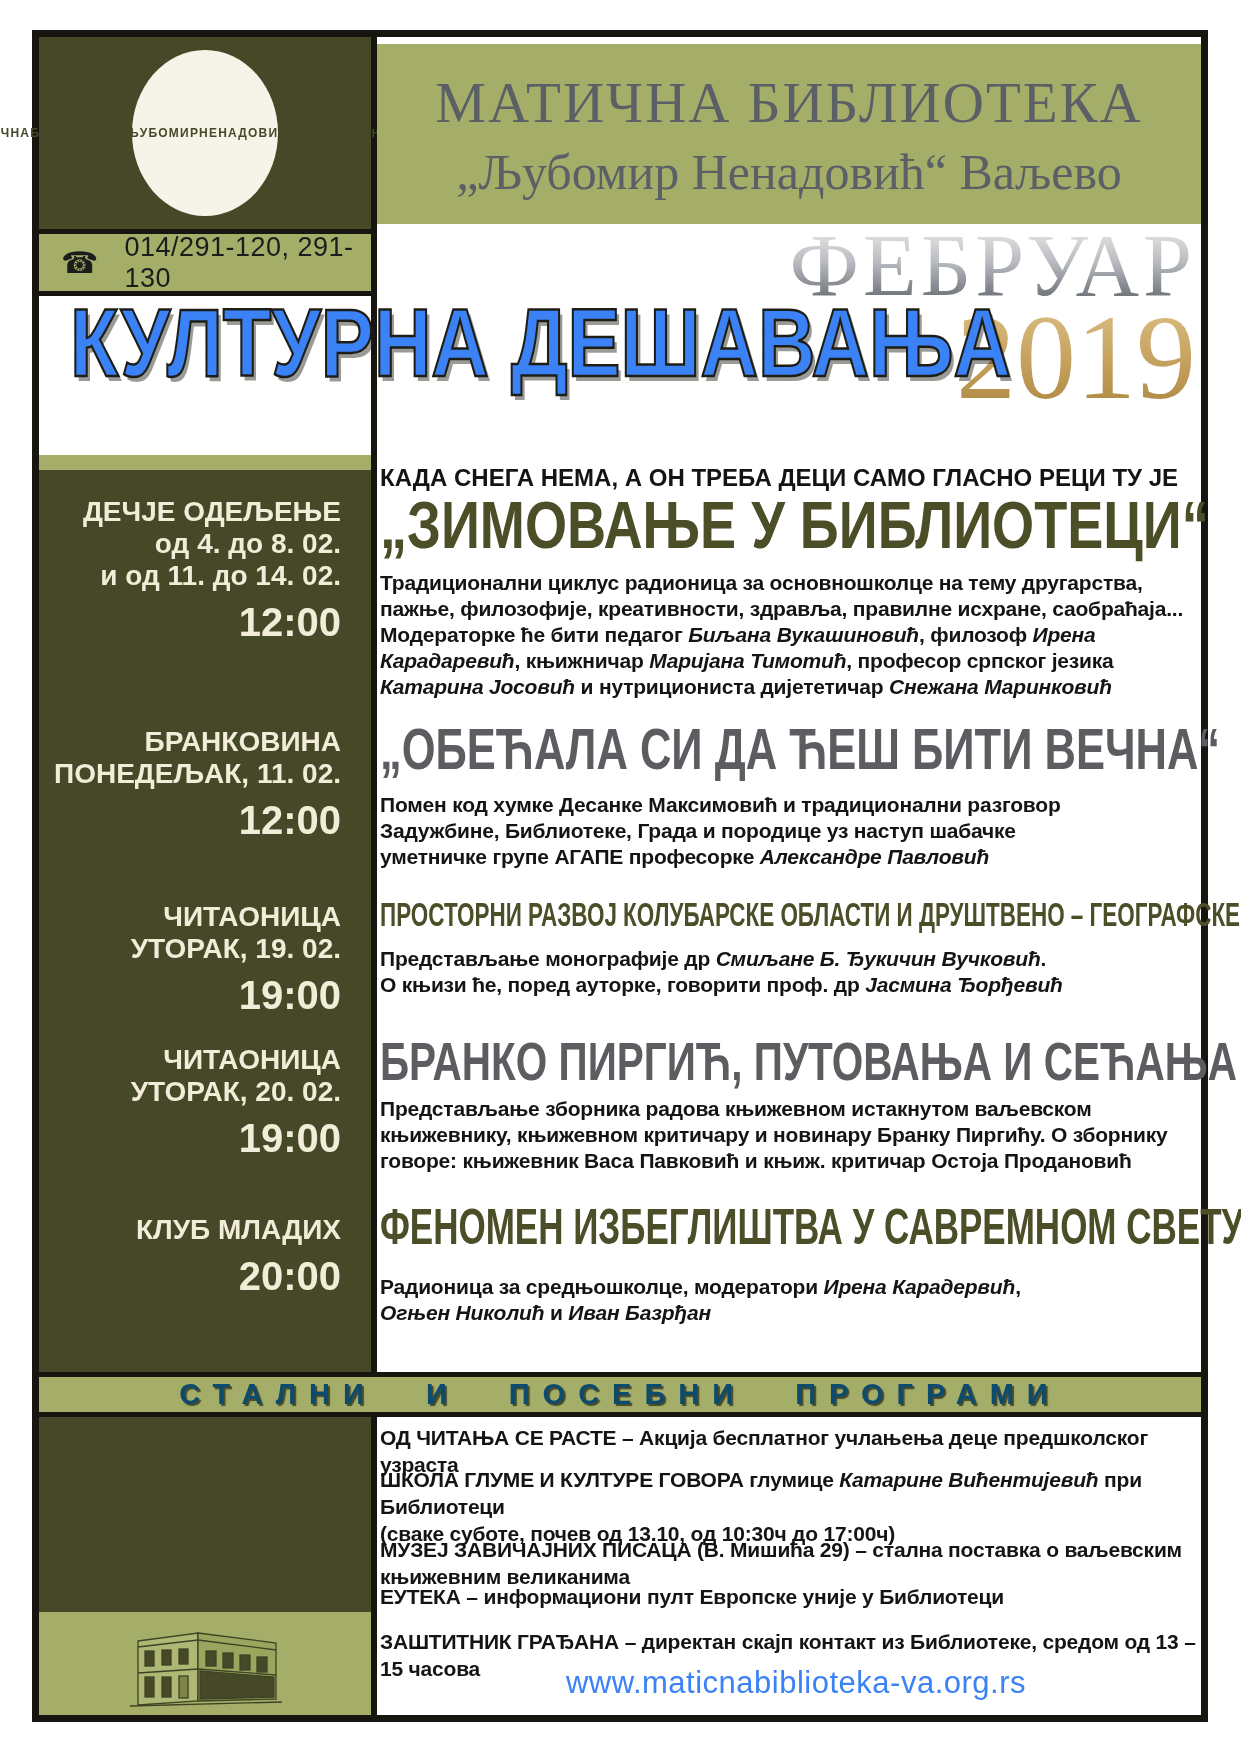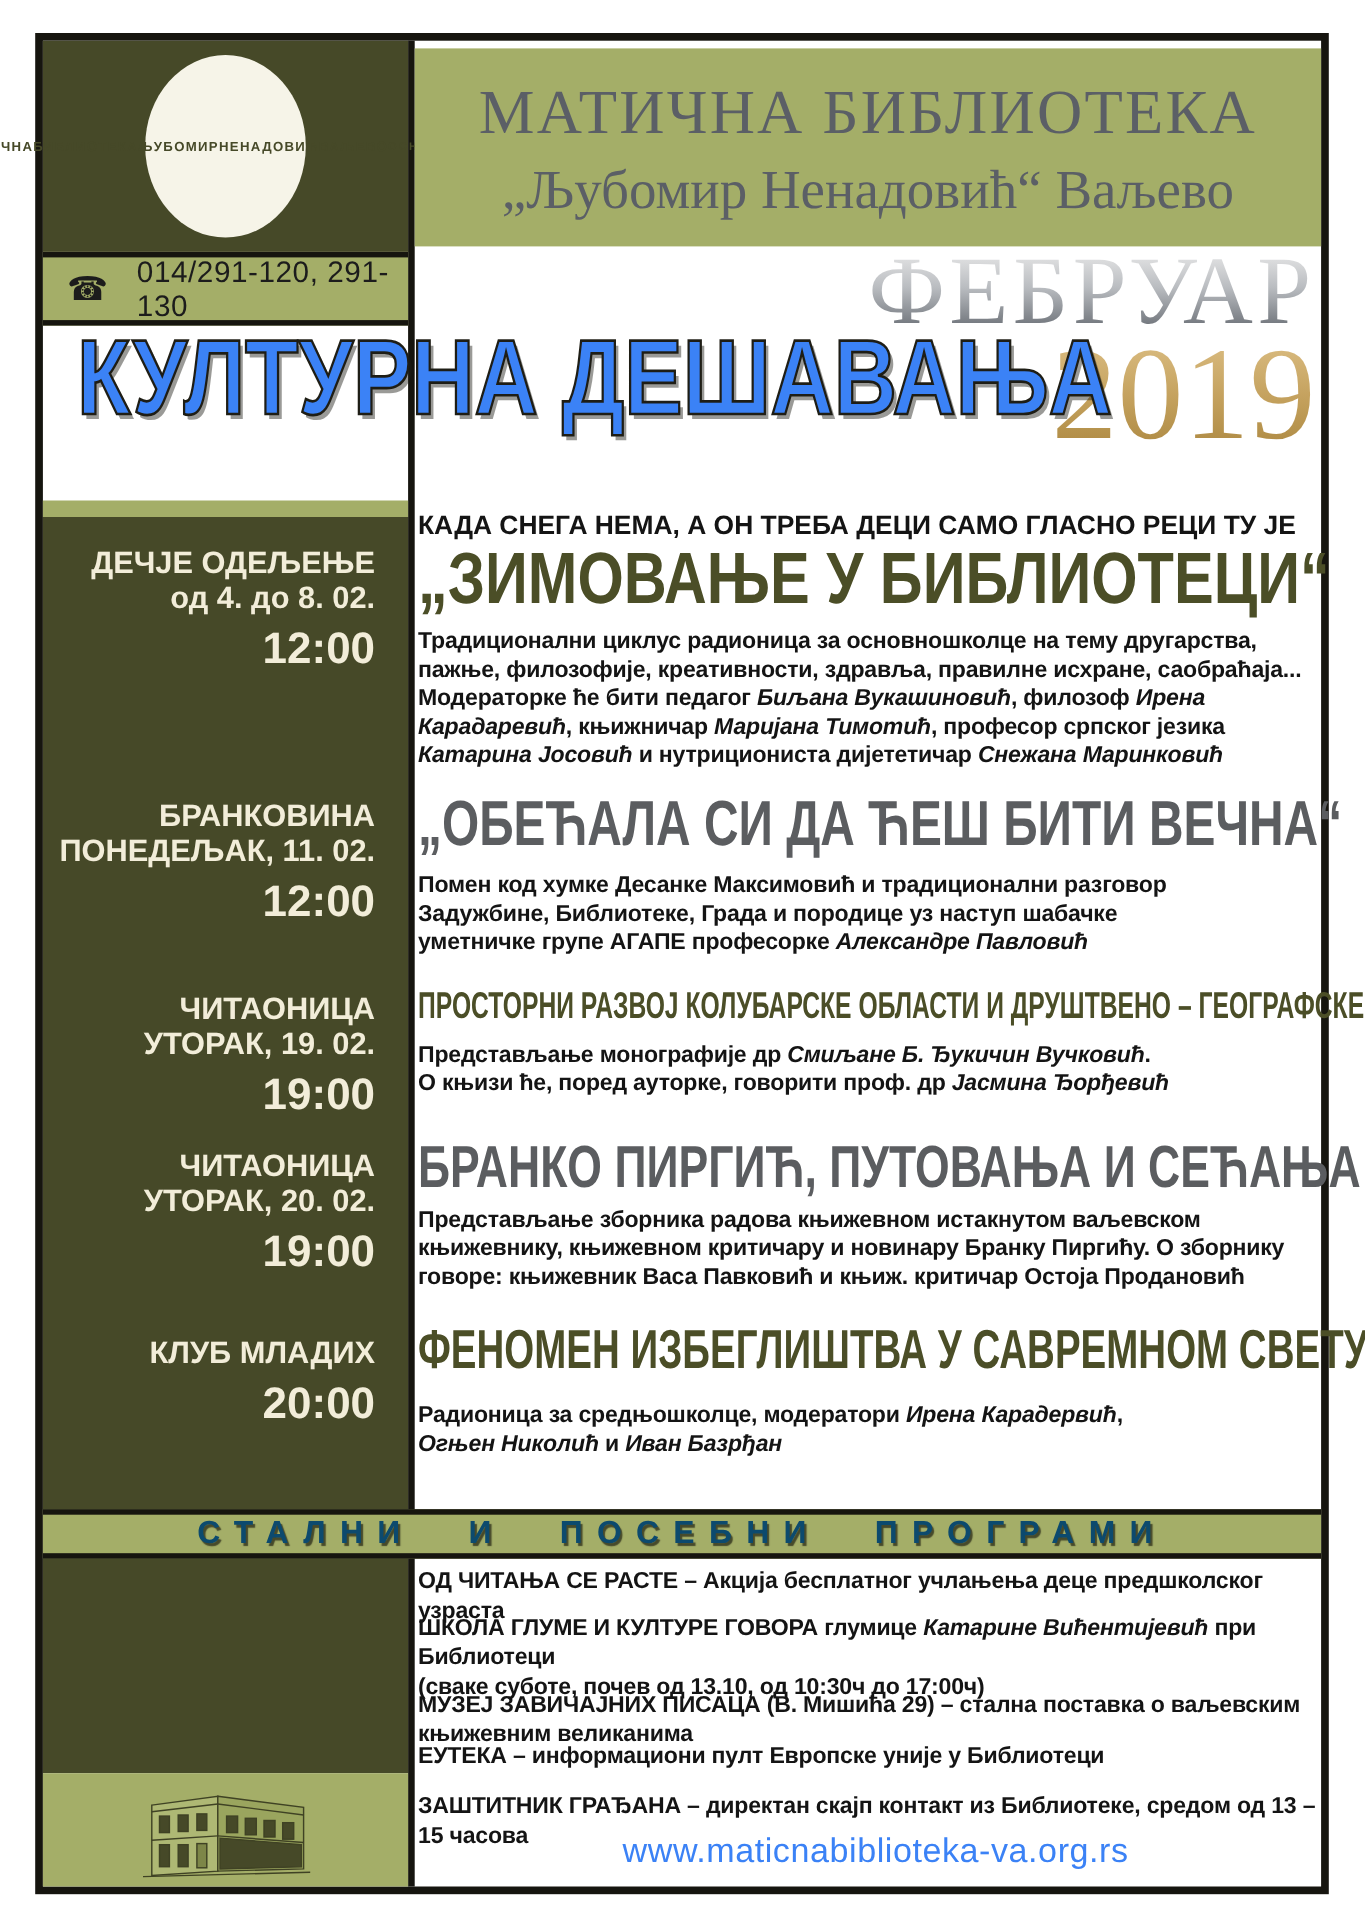--- a/index.html
+++ b/index.html
@@ -108,20 +108,21 @@
     <span class="cond">КУЛТУРНА ДЕШАВАЊА</span>
   </div>
 
   <div class="side-strip"></div>
   <div class="side-panel"></div>
 
   <div id="sidebar-entries">
       <div class="side-entry" style="top: 496px;">
         <div class="vl">ДЕЧЈЕ ОДЕЉЕЊЕ</div>
         <div class="vl">од 4. до 8. 02.</div>
+        <div class="vl">и од 11. до 14. 02.</div>
         <div class="side-time">12:00</div>
       </div>
       <div class="side-entry" style="top: 726px;">
         <div class="vl">БРАНКОВИНА</div>
         <div class="vl">ПОНЕДЕЉАК, 11. 02.</div>
         <div class="side-time">12:00</div>
       </div>
       <div class="side-entry" style="top: 901px;">
         <div class="vl">ЧИТАОНИЦА</div>
         <div class="vl">УТОРАК, 19. 02.</div>

